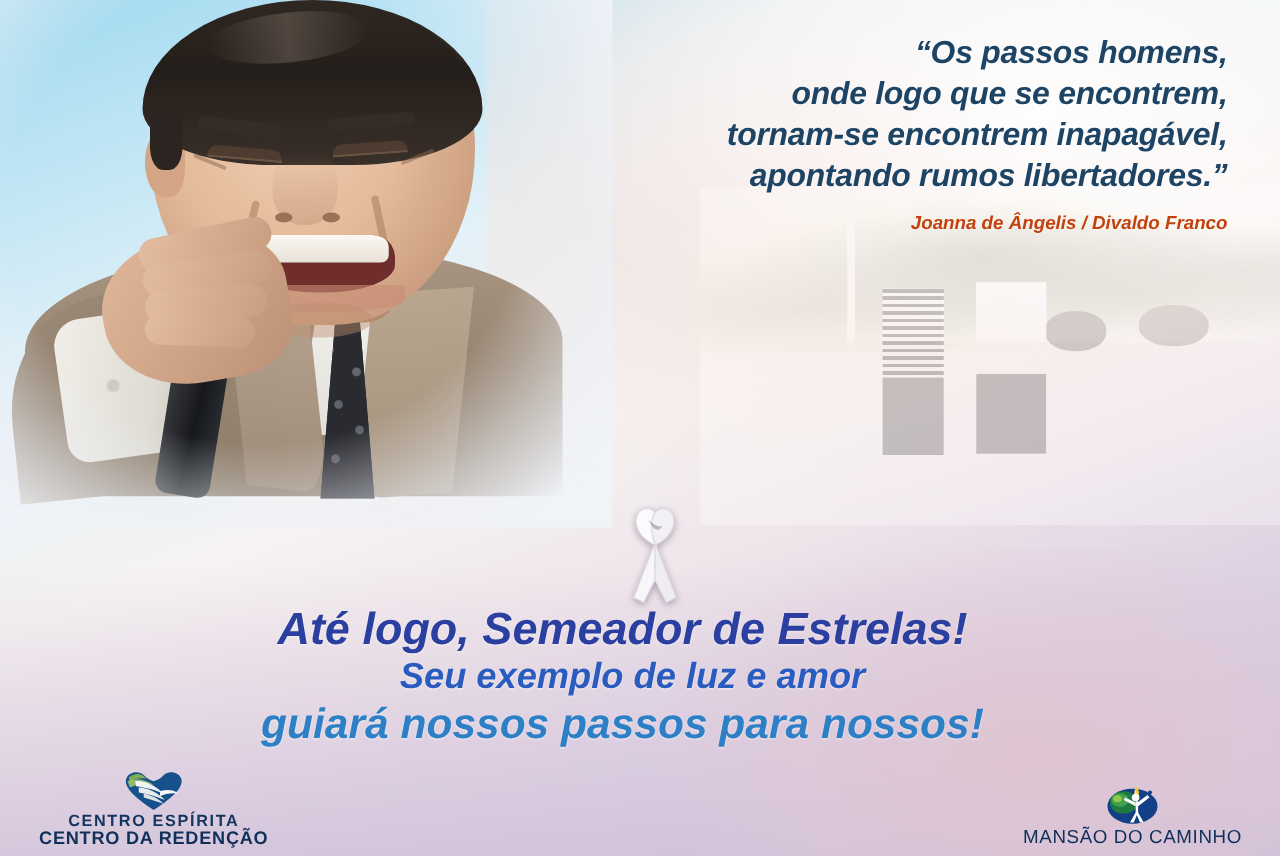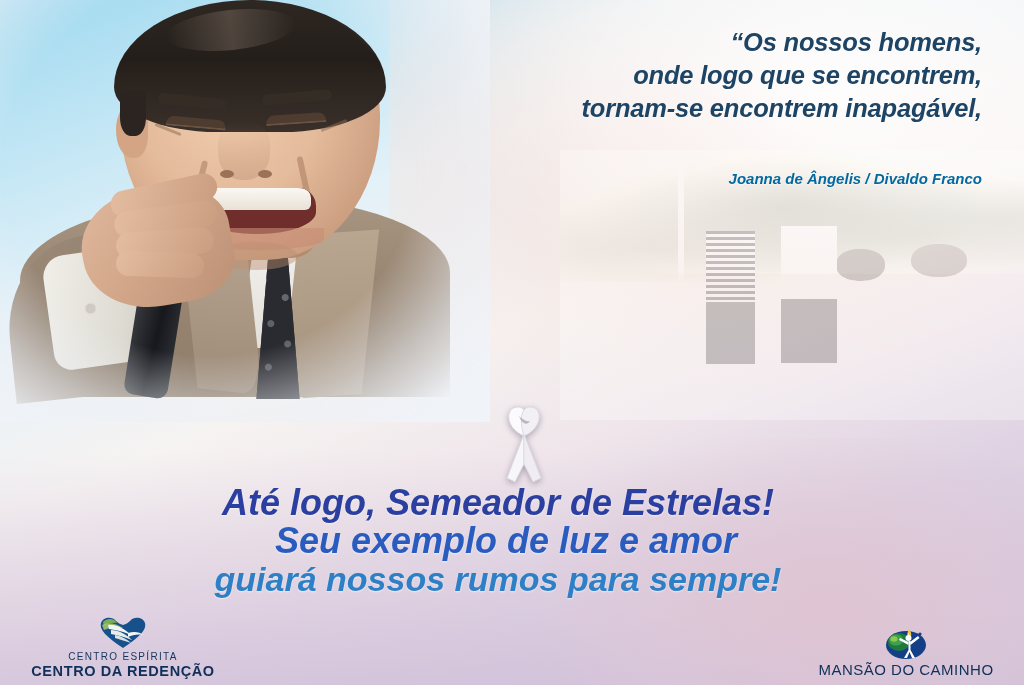--- a/index.html
+++ b/index.html
@@ -208,47 +208,47 @@
     font-style:italic;font-weight:bold;
     font-size:25.5px;line-height:33px;
     color:#1d4464;
     letter-spacing:-.2px;
     text-shadow:0 1px 1px rgba(255,255,255,.5);
     z-index:14;
   }
   .quote .ln{display:block;white-space:nowrap;}
   .quote-source{
     position:absolute;right:42px;top:170px;width:620px;text-align:right;
-    font-style:italic;font-weight:bold;font-size:15px;color:#0369a1;
+    font-style:italic;font-weight:bold;font-size:15px;color:#c2410c;
     text-shadow:0 1px 1px rgba(255,255,255,.55);
     z-index:14;
   }
 
   
   .ribbon{position:absolute;left:493px;top:404px;width:62px;height:82px;z-index:15;
     filter:drop-shadow(0 2px 3px rgba(90,80,110,.45));}
 
   
   .headline{
     position:absolute;left:0;top:484px;width:996px;text-align:center;
     font-style:italic;font-weight:bold;
     line-height:38px;z-index:14;
   }
   .headline .hl{display:block;white-space:nowrap;text-shadow:0 1px 2px rgba(255,255,255,.55);}
   .hl1{font-size:36px;color:#2b3fa0;}
-  .hl2{font-size:36px;color:#2a5cc0;padding-left:16px;}
+  .hl2{font-size:29px;color:#2a5cc0;padding-left:16px;}
   .hl3{font-size:34px;color:#2d7fc6;}
 
   
   .logo{position:absolute;bottom:6px;z-index:16;text-align:center;}
   .logo-left{left:18px;width:210px;}
   .logo-right{right:8px;width:220px;}
   .logo-mark{height:36px;display:flex;align-items:center;justify-content:center;}
   .logo-text-1{
-    font-size:10px;font-weight:normal;letter-spacing:1.3px;color:#14355f;
+    font-size:13px;font-weight:bold;letter-spacing:1.3px;color:#14355f;
     line-height:13px;
   }
   .logo-text-2{
     font-size:14.5px;font-weight:bold;letter-spacing:.6px;color:#10305a;
     line-height:16px;
   }
   .logo-text-r{
     font-size:15px;font-weight:normal;letter-spacing:.5px;color:#10305a;line-height:18px;
   }
 </style>
@@ -318,38 +318,39 @@
     <div class="mic-head"></div>
     <div class="hand"></div>
     <div class="finger f1"></div>
     <div class="finger f2"></div>
     <div class="finger f3"></div>
     <div class="finger f4"></div>
     <div class="p-fade"></div>
   </div>
 
   <div class="quote">
-    <span class="ln">“Os nossos homens,</span>
+    <span class="ln">“Os passos homens,</span>
     <span class="ln">onde logo que se encontrem,</span>
     <span class="ln">tornam-se encontrem inapagável,</span>
+    <span class="ln">apontando rumos libertadores.”</span>
   </div>
   <div class="quote-source">Joanna de Ângelis / Divaldo Franco</div>
 
   <svg class="ribbon" viewBox="0 0 62 82">
     <path d="M31 30 L14 74 L22 78 L31 60 Z" fill="#f7f6f8" stroke="#ddd9e2" stroke-width="1"></path>
     <path d="M31 30 L48 74 L40 78 L31 60 Z" fill="#efedf2" stroke="#ddd9e2" stroke-width="1"></path>
     <path d="M31 32 C12 24, 12 4, 24 3 C34 2, 36 16, 31 32 Z" fill="#fbfafc" stroke="#dcd8e0" stroke-width="1"></path>
     <path d="M31 32 C50 24, 50 4, 38 3 C28 2, 26 16, 31 32 Z" fill="#f2f0f4" stroke="#dcd8e0" stroke-width="1"></path>
     <path d="M26 12 C30 16, 34 18, 37 17 C34 22, 29 20, 26 12 Z" fill="#8d8796" opacity=".55"></path>
   </svg>
 
   <div class="headline">
     <span class="hl hl1">Até logo, Semeador de Estrelas!</span>
     <span class="hl hl2">Seu exemplo de luz e amor</span>
-    <span class="hl hl3">guiará nossos rumos para sempre!</span>
+    <span class="hl hl3">guiará nossos passos para nossos!</span>
   </div>
 
   <div class="logo logo-left">
     <div class="logo-mark">
       <svg width="50" height="34" viewBox="0 0 50 34">
         <path d="M25 33 C8 22, 1 14, 3 8 C5 2, 14 1, 18 6 C20 8, 22 9, 25 10 C28 9, 30 8, 32 6 C36 1, 45 2, 47 8 C49 14, 42 22, 25 33 Z" fill="#17518c"></path>
         <path d="M5 7 C9 3, 16 3, 19 8 C14 7, 9 8, 6 11 Z" fill="#7fae52"></path>
         <path d="M4 10 C10 7, 18 8, 25 13 C20 12, 12 12, 6 15 Z" fill="#a9c96a" opacity=".85"></path>
         <path d="M10 10 C17 9, 26 13, 33 20 C27 17, 18 15, 11 14 Z" fill="#f3f5f4"></path>
         <path d="M13 15 C20 15, 28 19, 34 25 C27 22, 19 20, 13 19 Z" fill="#e8eceb"></path>

